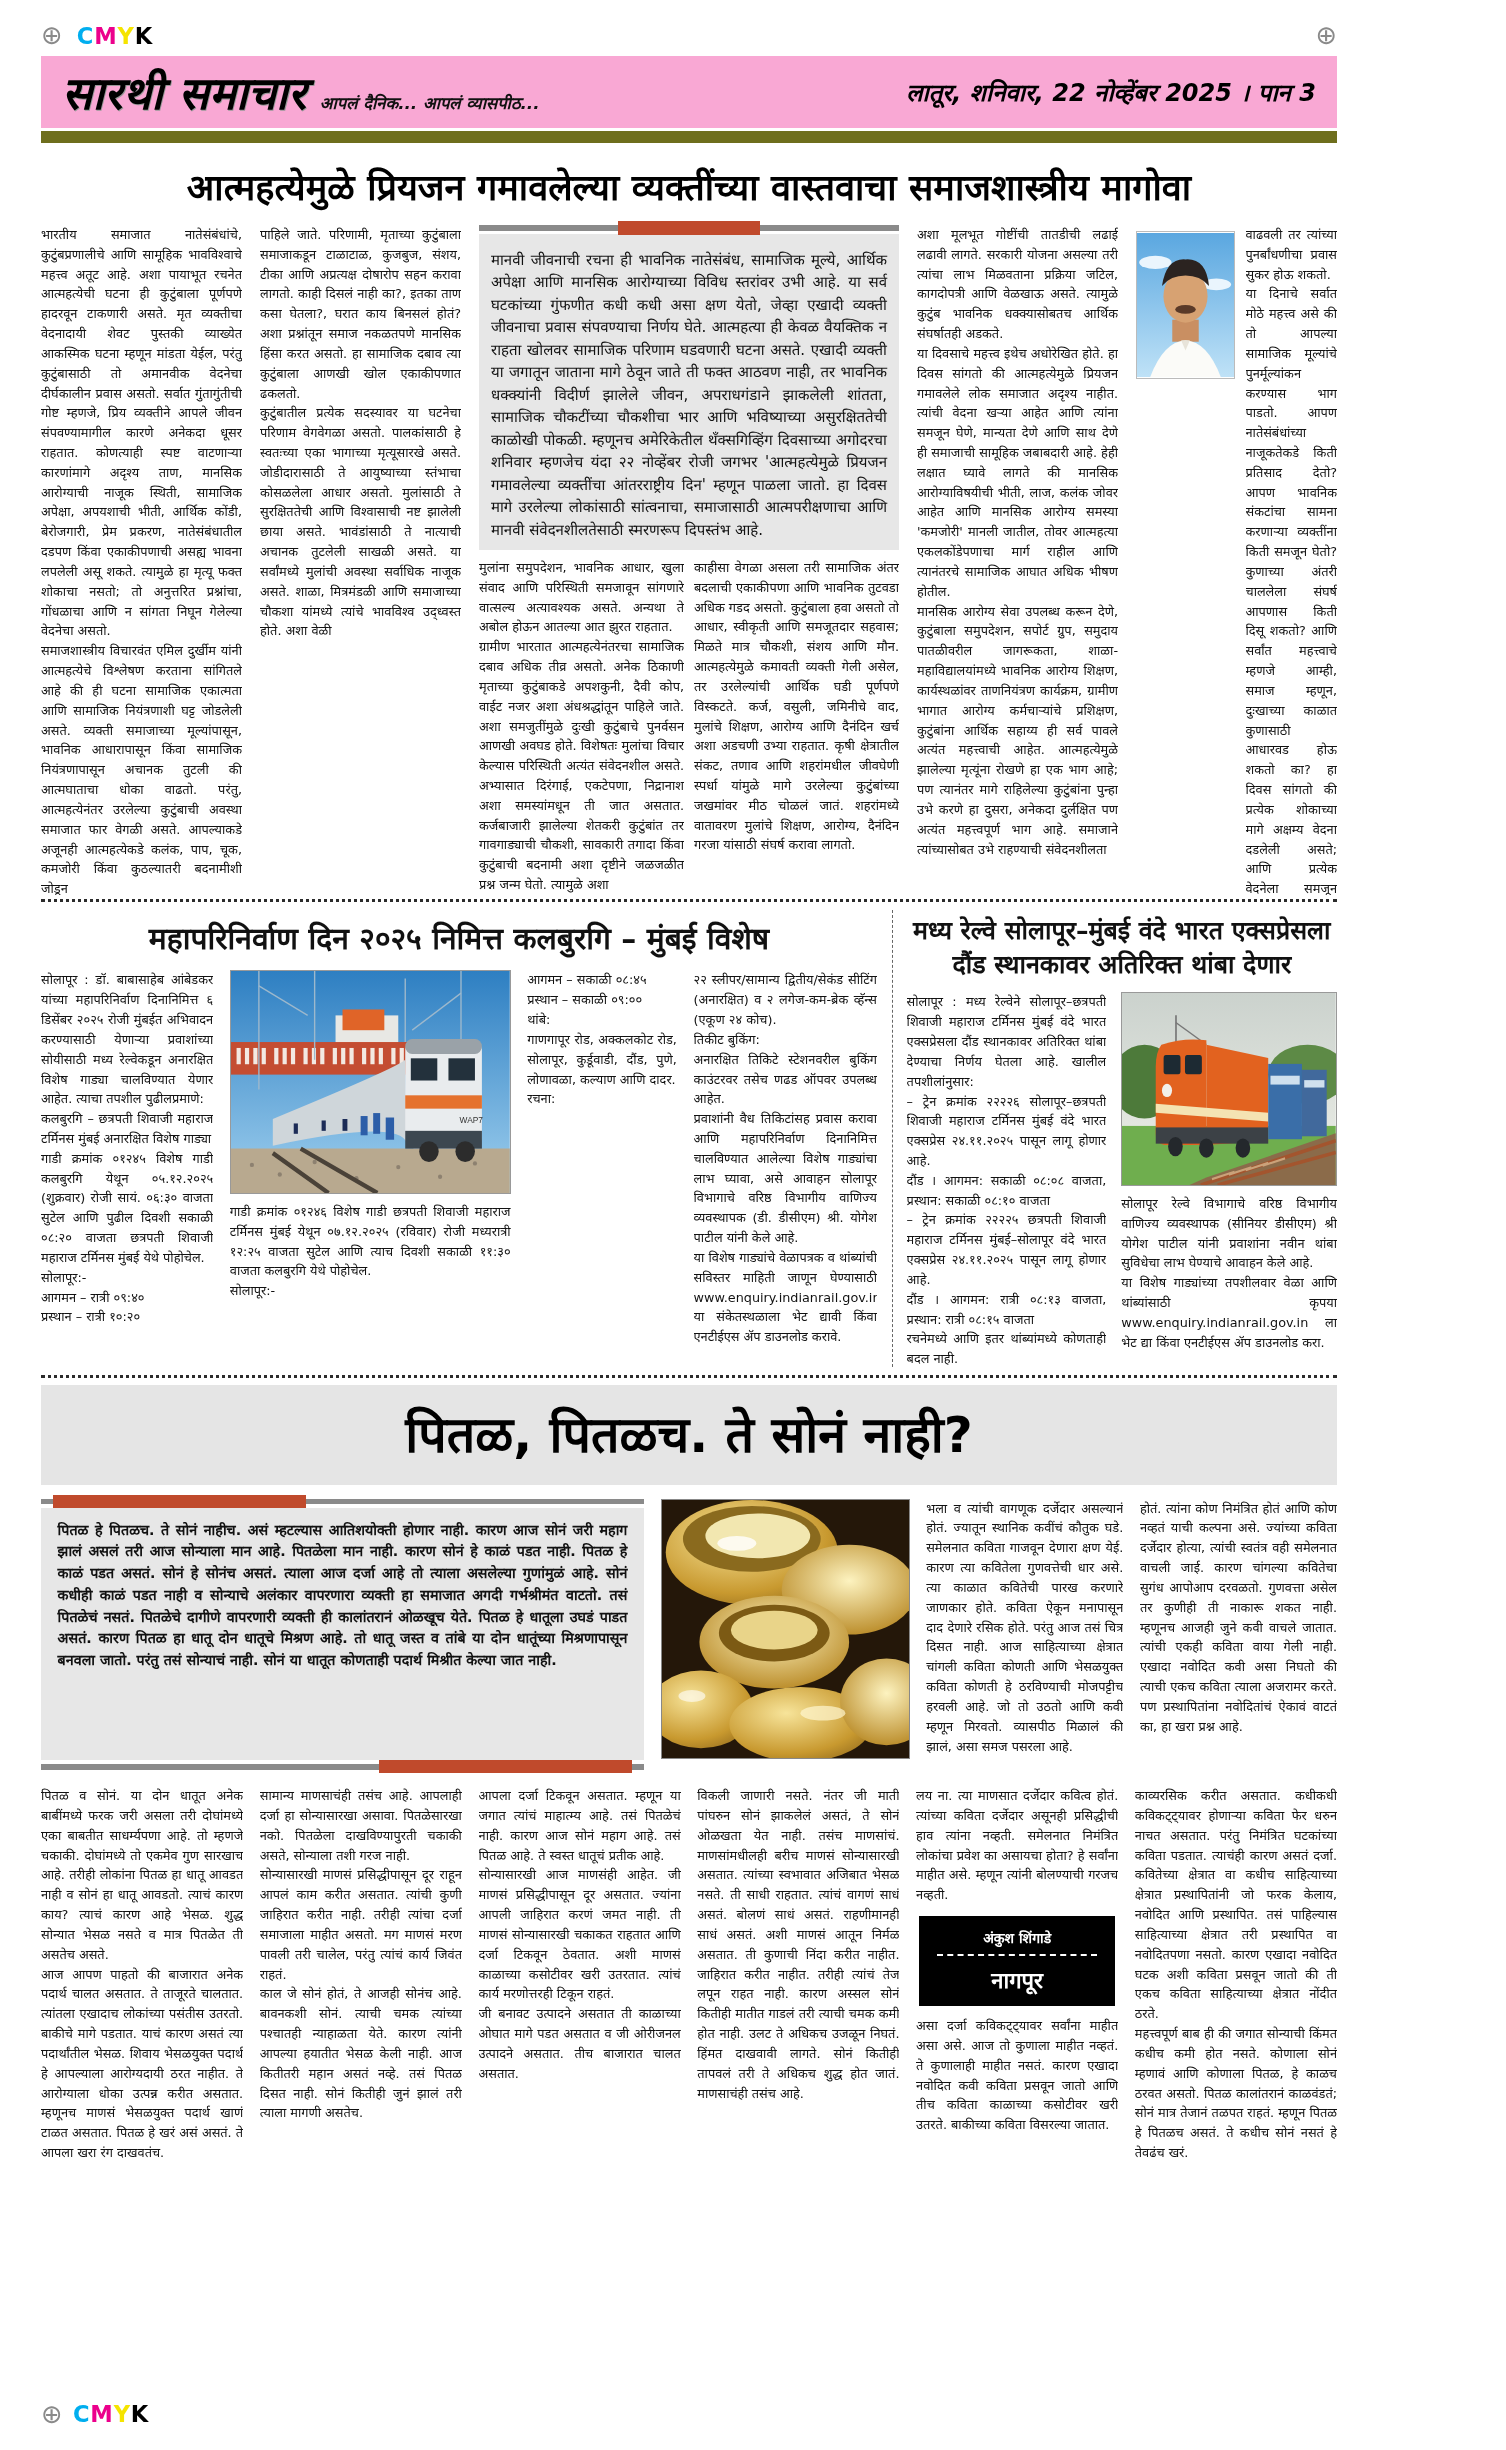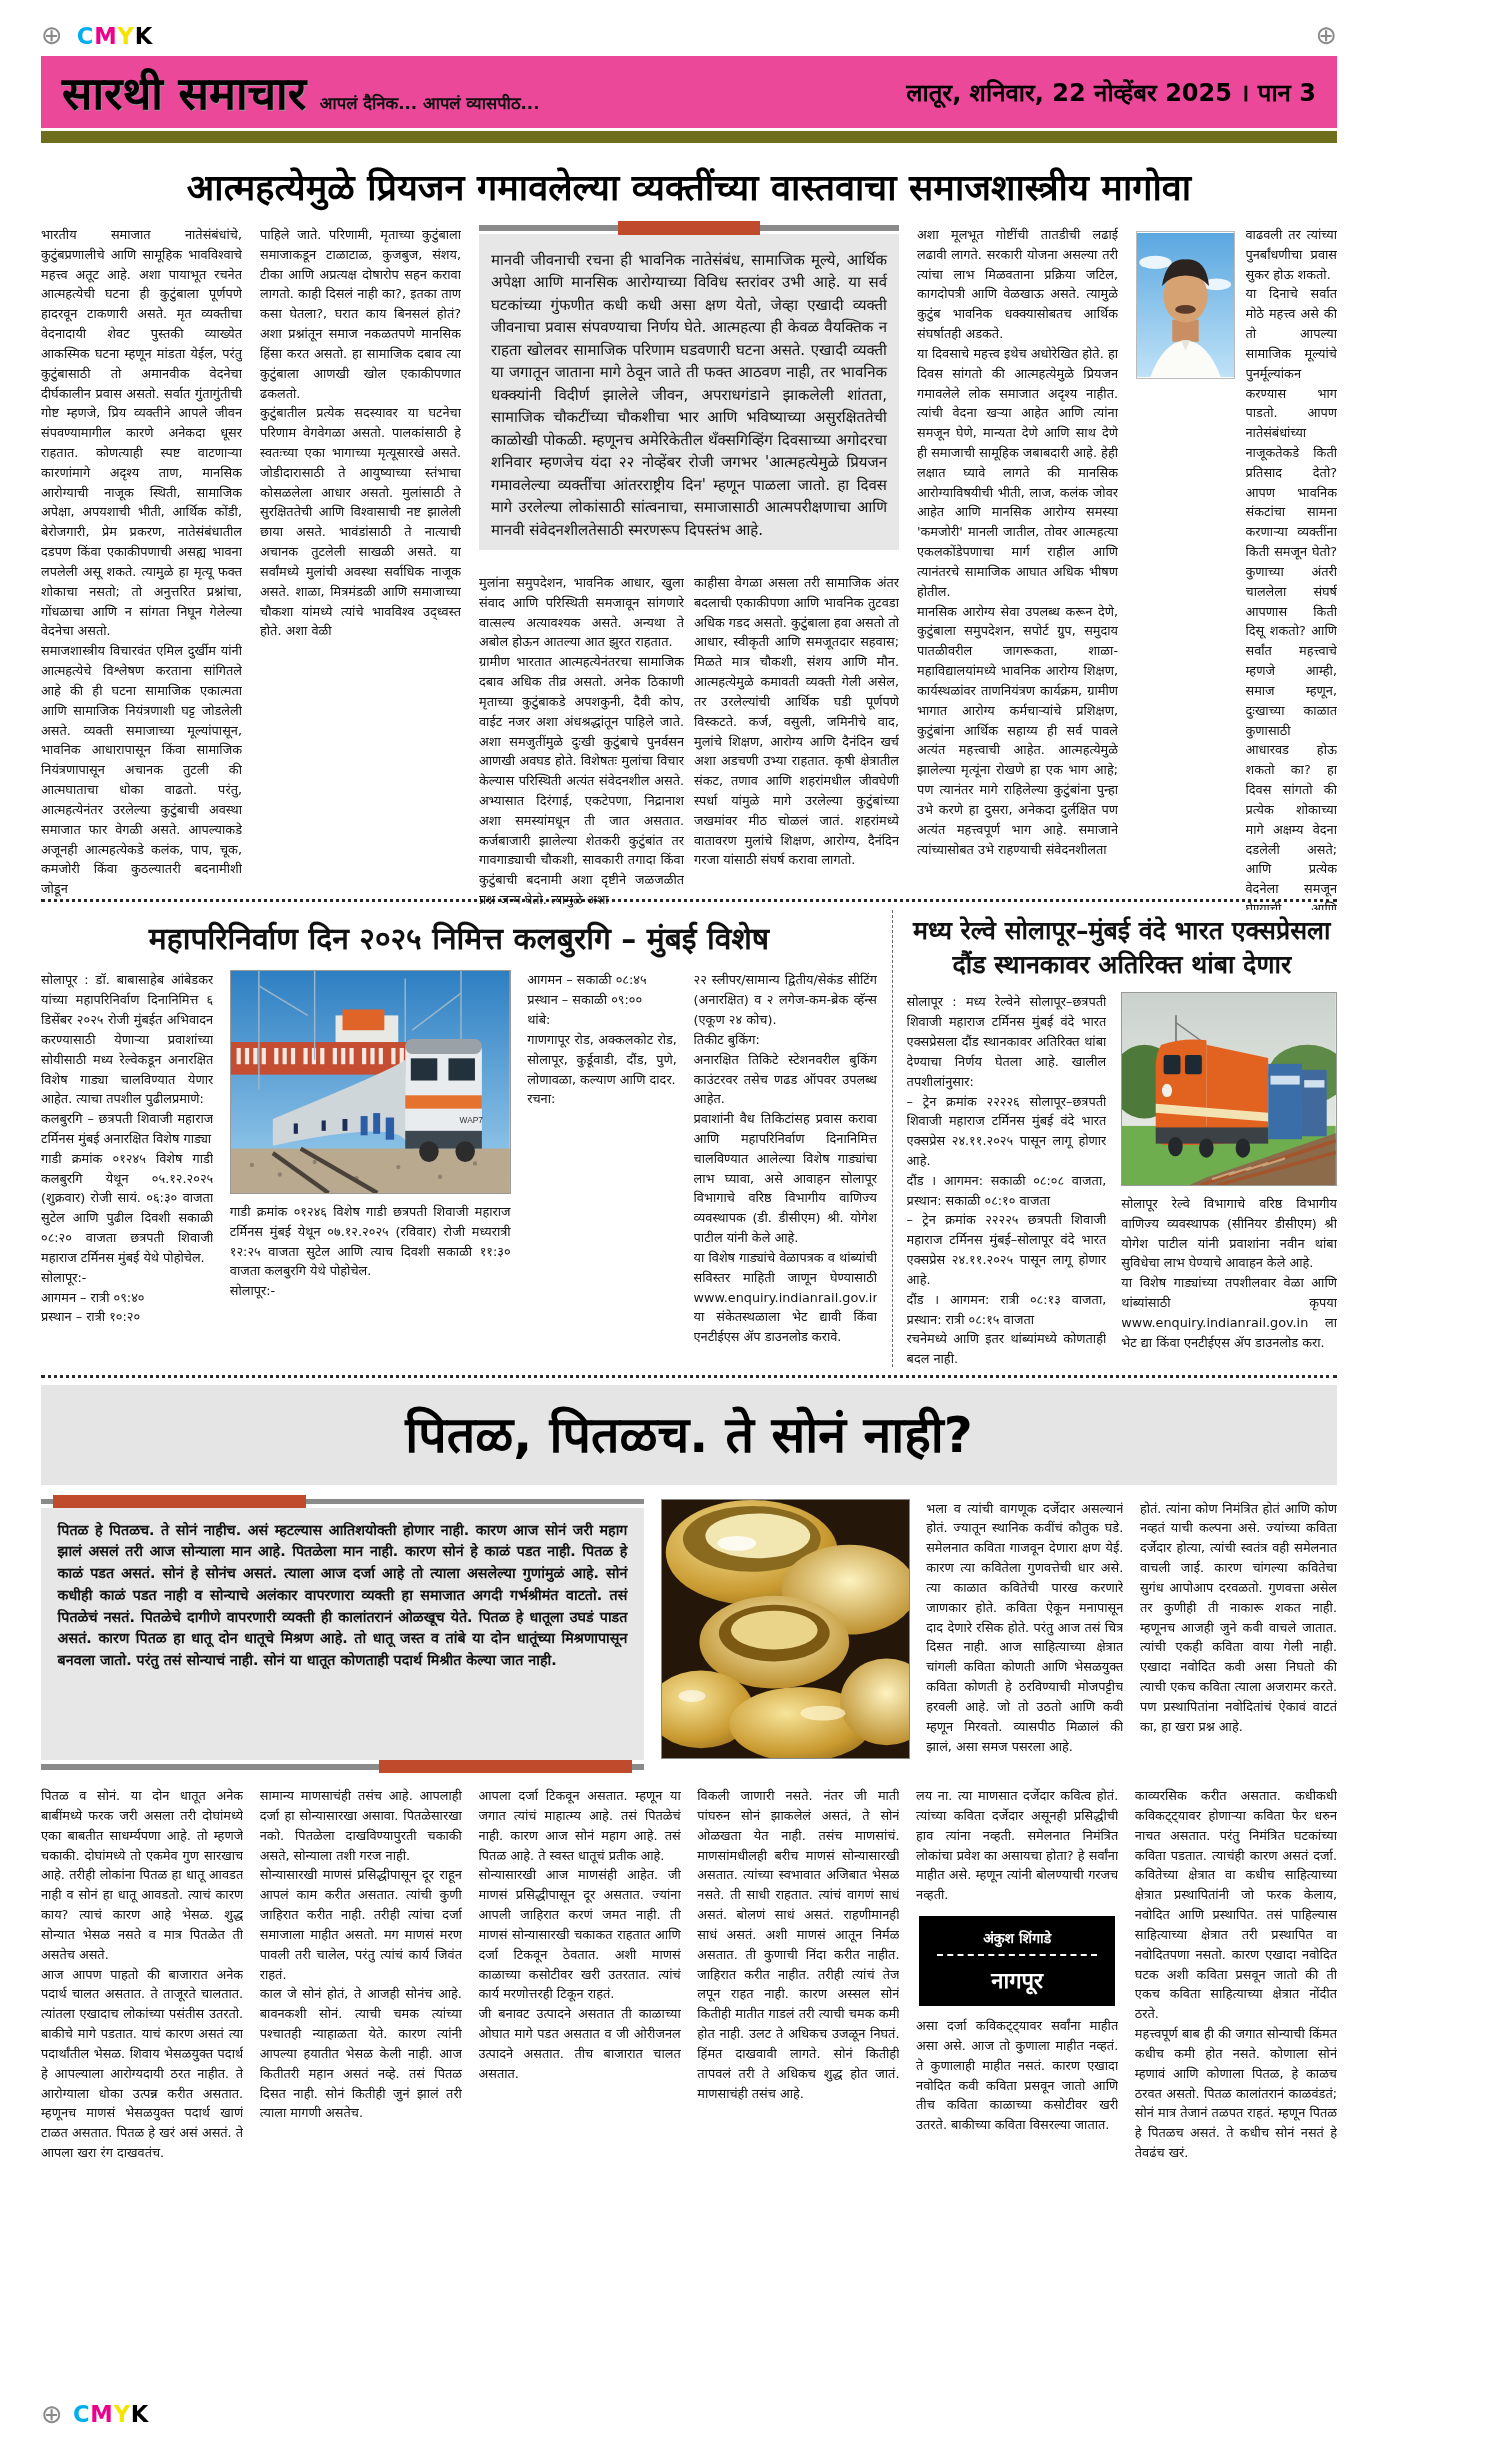--- a/index.html
+++ b/index.html
@@ -7,39 +7,39 @@
   body { font-family:"DejaVu Sans","Liberation Sans",sans-serif; color:#111; }
   .page { width:1378px; height:2450px; padding:0 41px; position:relative; overflow:hidden; background:#fff; }
 
   
   .regrow { display:flex; justify-content:space-between; align-items:center; padding:19.6px 0 6px 0; }
   .regmark { font-size:25.6px; color:#8a8a8a; font-weight:400; }
   .cmyk { font-size:22.6px; font-weight:bold; letter-spacing:0.8px; display:inline-block; margin-left:10.5px; }
   .cmyk .c{color:#00aeef}.cmyk .m{color:#ec008c}.cmyk .y{color:#f5e400}.cmyk .k{color:#000}
 
   
-  .masthead { background:#ec4899; height:72px; display:flex; align-items:center; justify-content:space-between; padding:0 21px; }
+  .masthead { background:#f9a8d4; height:72px; display:flex; align-items:center; justify-content:space-between; padding:0 21px;font-style:italic; }
   .mast-left { display:flex; align-items:baseline; gap:13.6px; }
   .paper-name { font-size:45px; font-weight:800; color:#000; text-shadow:0.8px 0.8px 0 #999; }
   .tagline { font-size:16.6px; font-weight:700; color:#111; }
   .dateline { font-size:24px; font-weight:800; color:#000; }
   .olive-bar { height:11.3px; background:#6e6e1d; margin-top:3.8px; }
 
   
   .coltext { font-size:12.8px; line-height:1.55; text-align:justify; white-space:pre-line; overflow:hidden; }
   .h-rule-dotted { border-top:3px dotted #2b2b2b; margin:7.5px 0; }
 
   
   .s1-headline { font-size:36px; font-weight:800; text-align:center; padding:19.6px 0 13.6px 0; color:#000; }
   .s1-body { display:grid; grid-template-columns:repeat(6,1fr); column-gap:18px; height:667px; }
   .s1-mid { grid-column:3/5; display:flex; flex-direction:column; }
   .lead-rule { position:relative; height:6px; background:#8a8a8a; margin-bottom:3px; }
   .lead-rule .red { position:absolute; top:-3.8px; height:13.6px; width:34%; background:#c04a2c; left:33%; }
   .lead-box { background:#e7e7e7; padding:15px 12px; font-size:15px; line-height:1.5; text-align:justify; height:316px; overflow:hidden; white-space:pre-line; }
-  .s1-midcols { display:grid; grid-template-columns:1fr 1fr; column-gap:10px; margin-top:23px; flex:1; overflow:hidden; }
+  .s1-midcols { display:grid; grid-template-columns:1fr 1fr; column-gap:10px; margin-top:8px; flex:1; overflow:hidden; }
   .author-photo { float:left; width:99px; height:148px; margin:6px 10.5px 4.5px 0; border:0.8px solid #bbb; }
 
   
   .s2-row { display:flex; gap:15px; margin-top:4.5px; }
   .s2-left { width:836px; }
   .s2-right { flex:1; border-left:1.5px dashed #666; padding-left:13.6px; }
   .s2l-headline { font-size:30px; font-weight:800; text-align:center; padding:7.5px 0 12px 0; }
   .s2r-headline { font-size:25px; font-weight:800; text-align:center; line-height:1.35; padding:4.5px 0 10.5px 0; }
   .s2l-body { display:grid; grid-template-columns:0.92fr 1.5fr 0.8fr 0.98fr; column-gap:16.6px; height:392px; }
   .s2-photo { width:100%; height:224px; display:block; margin-bottom:7.5px; border:0.8px solid #999; }

